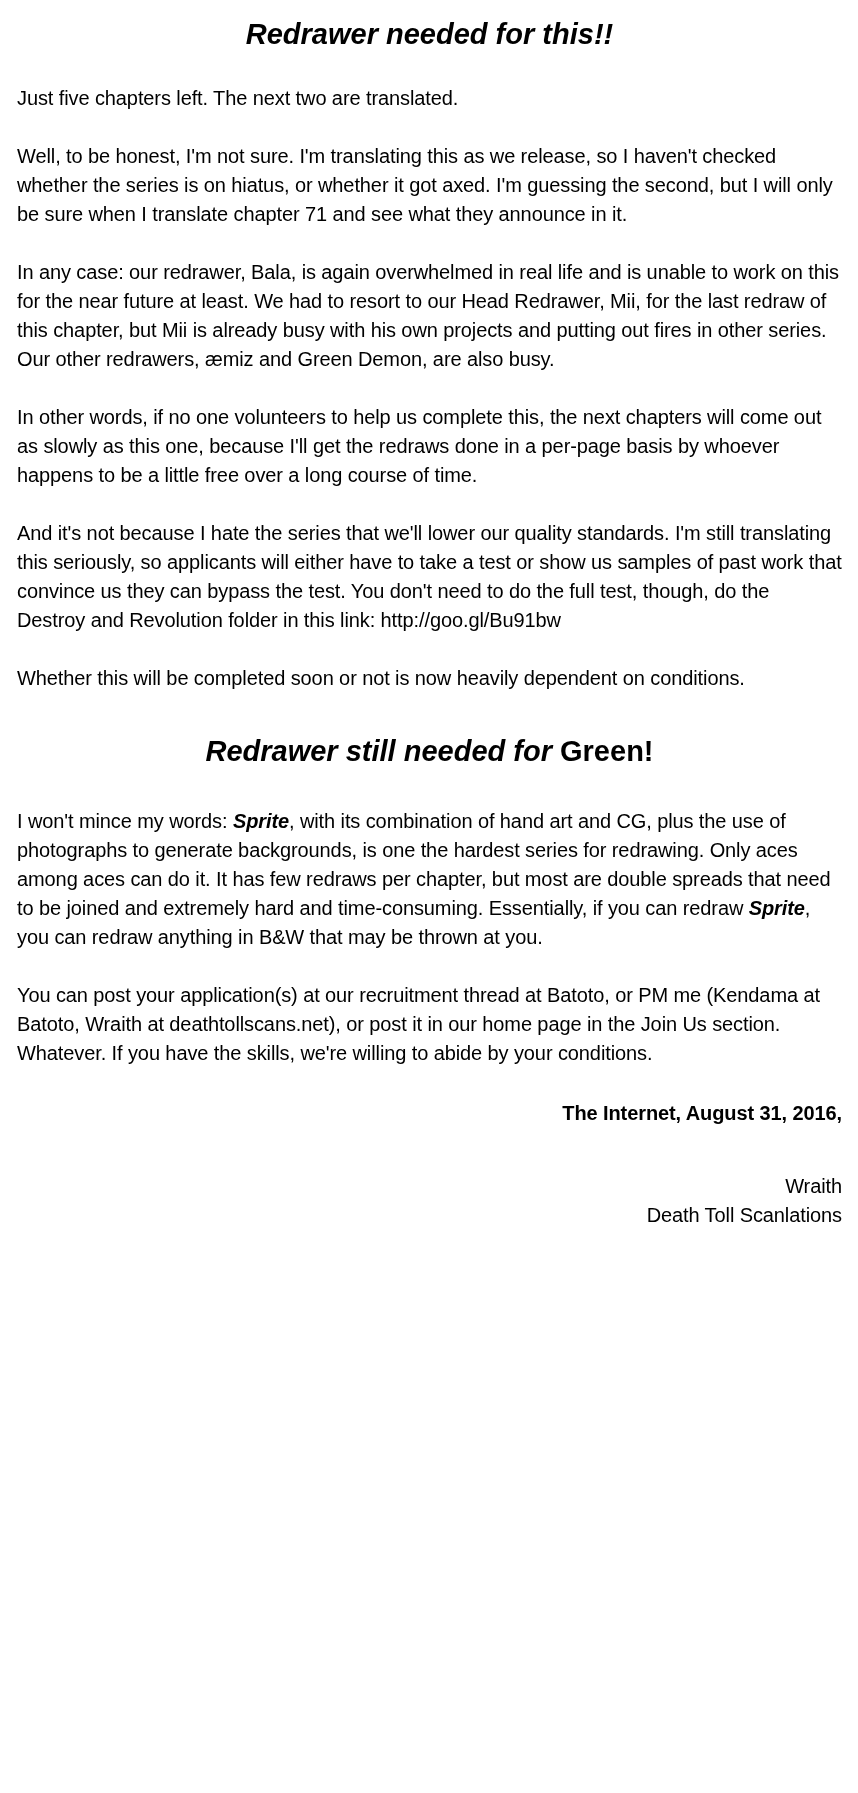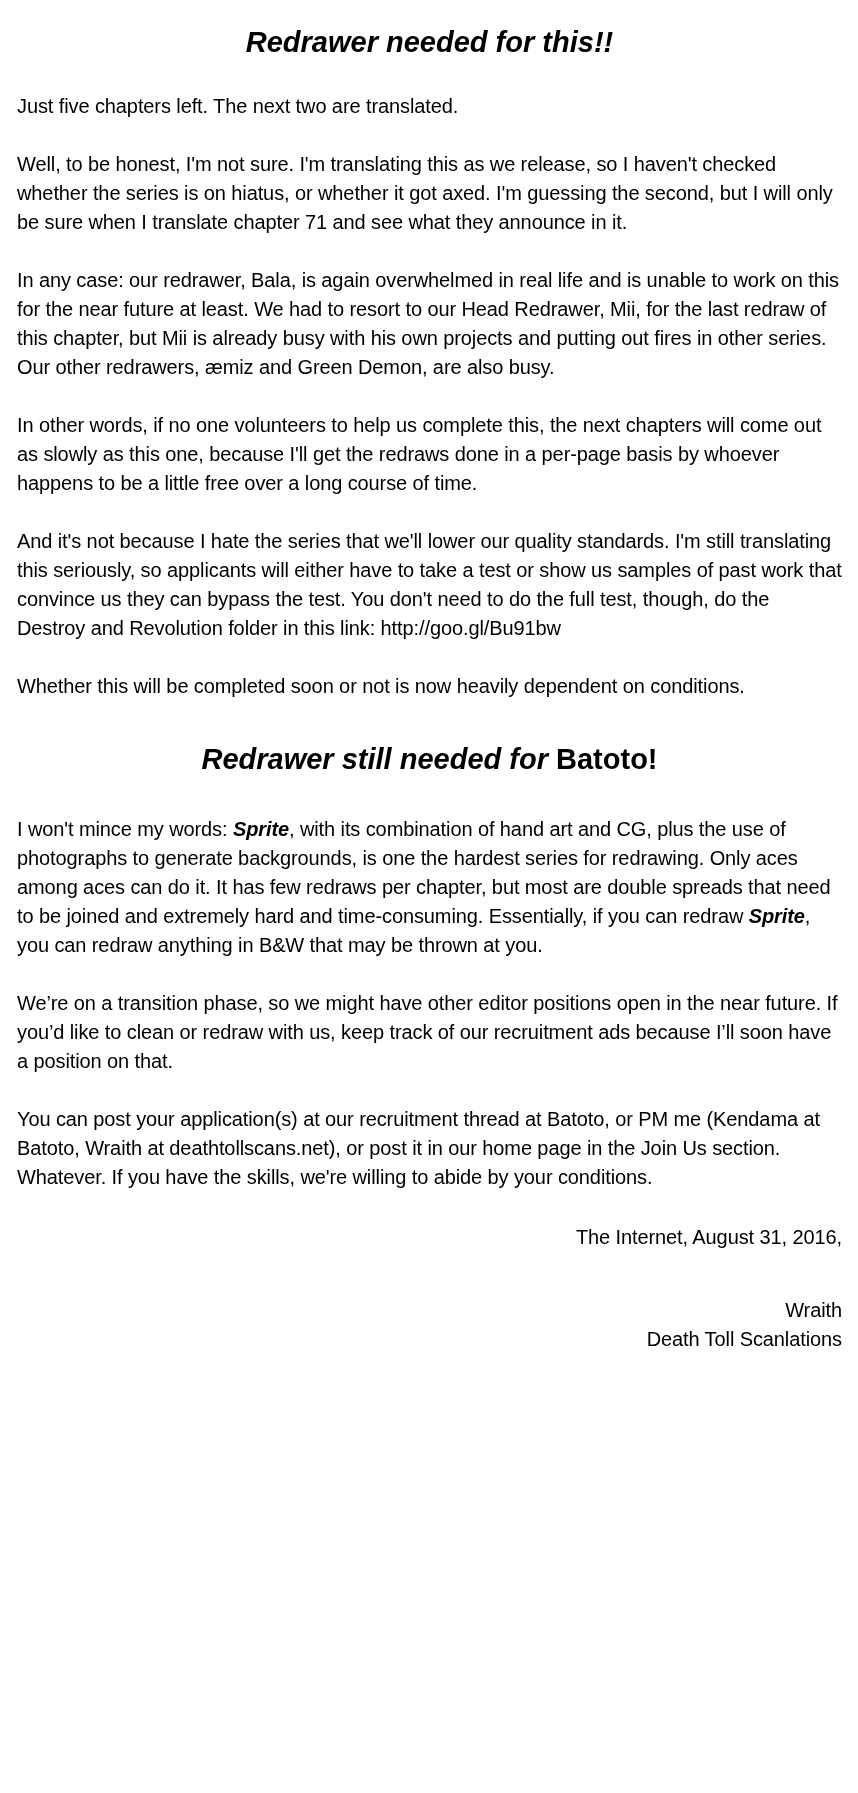--- a/index.html
+++ b/index.html
@@ -7,21 +7,21 @@
     padding: 0;
     background: #ffffff;
   }
   .page {
     width: 858px;
     min-height: 1793px;
     box-sizing: border-box;
     background: #ffffff;
     color: #000000;
     font-family: "Liberation Sans", sans-serif;
-    padding: 14px 16px 10px 17px;
+    padding: 6px 16px 10px 17px;
   }
   h1.doc-title {
     font-size: 29px;
     line-height: 36px;
     font-weight: bold;
     font-style: italic;
     text-align: center;
     margin: 10px 0 32px 0;
   }
   h2.doc-title2 {
@@ -48,20 +48,21 @@
     font-style: italic;
   }
   .signoff {
     font-size: 20px;
     line-height: 29px;
     text-align: right;
     letter-spacing: -0.1px;
   }
   .signoff .dateline {
     margin: 31px 0 44px 0;
+    font-weight: bold;
   }
   .signoff .sig-line {
     margin: 0;
     text-align: right;
   }
 </style>
 </head>
 <body>
 
 <div class="page">
@@ -70,25 +71,24 @@
 
   <div class="body-text">
       <p><span>Just five chapters left. The next two are translated.</span></p>
       <p><span>Well, to be honest, I'm not sure. I'm translating this as we release, so I haven't checked whether the series is on hiatus, or whether it got axed. I'm guessing the second, but I will only be sure when I translate chapter 71 and see what they announce in it.</span></p>
       <p><span>In any case: our redrawer, Bala, is again overwhelmed in real life and is unable to work on this for the near future at least. We had to resort to our Head Redrawer, Mii, for the last redraw of this chapter, but Mii is already busy with his own projects and putting out fires in other series. Our other redrawers, æmiz and Green Demon, are also busy.</span></p>
       <p><span>In other words, if no one volunteers to help us complete this, the next chapters will come out as slowly as this one, because I'll get the redraws done in a per-page basis by whoever happens to be a little free over a long course of time.</span></p>
       <p><span>And it's not because I hate the series that we'll lower our quality standards. I'm still translating this seriously, so applicants will either have to take a test or show us samples of past work that convince us they can bypass the test. You don't need to do the full test, though, do the Destroy and Revolution folder in this link: http://goo.gl/Bu91bw</span></p>
       <p><span>Whether this will be completed soon or not is now heavily dependent on conditions.</span></p>
     </div>
 
-  <h2 class="doc-title2"><span class="it">Redrawer still needed for </span><span class="up">Batoto!</span></h2>
+  <h2 class="doc-title2"><span class="it">Redrawer still needed for </span><span class="up">Green!</span></h2>
 
   <div class="body-text">
       <p><span>I won't mince my words: </span><span class="seg-em">Sprite</span><span>, with its combination of hand art and CG, plus the use of photographs to generate backgrounds, is one the hardest series for redrawing. Only aces among aces can do it. It has few redraws per chapter, but most are double spreads that need to be joined and extremely hard and time-consuming. Essentially, if you can redraw </span><span class="seg-em">Sprite</span><span>, you can redraw anything in B&amp;W that may be thrown at you.</span></p>
-      <p><span>We’re on a transition phase, so we might have other editor positions open in the near future. If you’d like to clean or redraw with us, keep track of our recruitment ads because I’ll soon have a position on that.</span></p>
       <p><span>You can post your application(s) at our recruitment thread at Batoto, or PM me (Kendama at Batoto, Wraith at deathtollscans.net), or post it in our home page in the Join Us section. Whatever. If you have the skills, we're willing to abide by your conditions.</span></p>
     </div>
 
   <div class="signoff">
     <div class="dateline">The Internet, August 31, 2016,</div>
     <div class="sig-line">Wraith</div>
     <div class="sig-line">Death Toll Scanlations</div>
   </div>
 
 </div>

